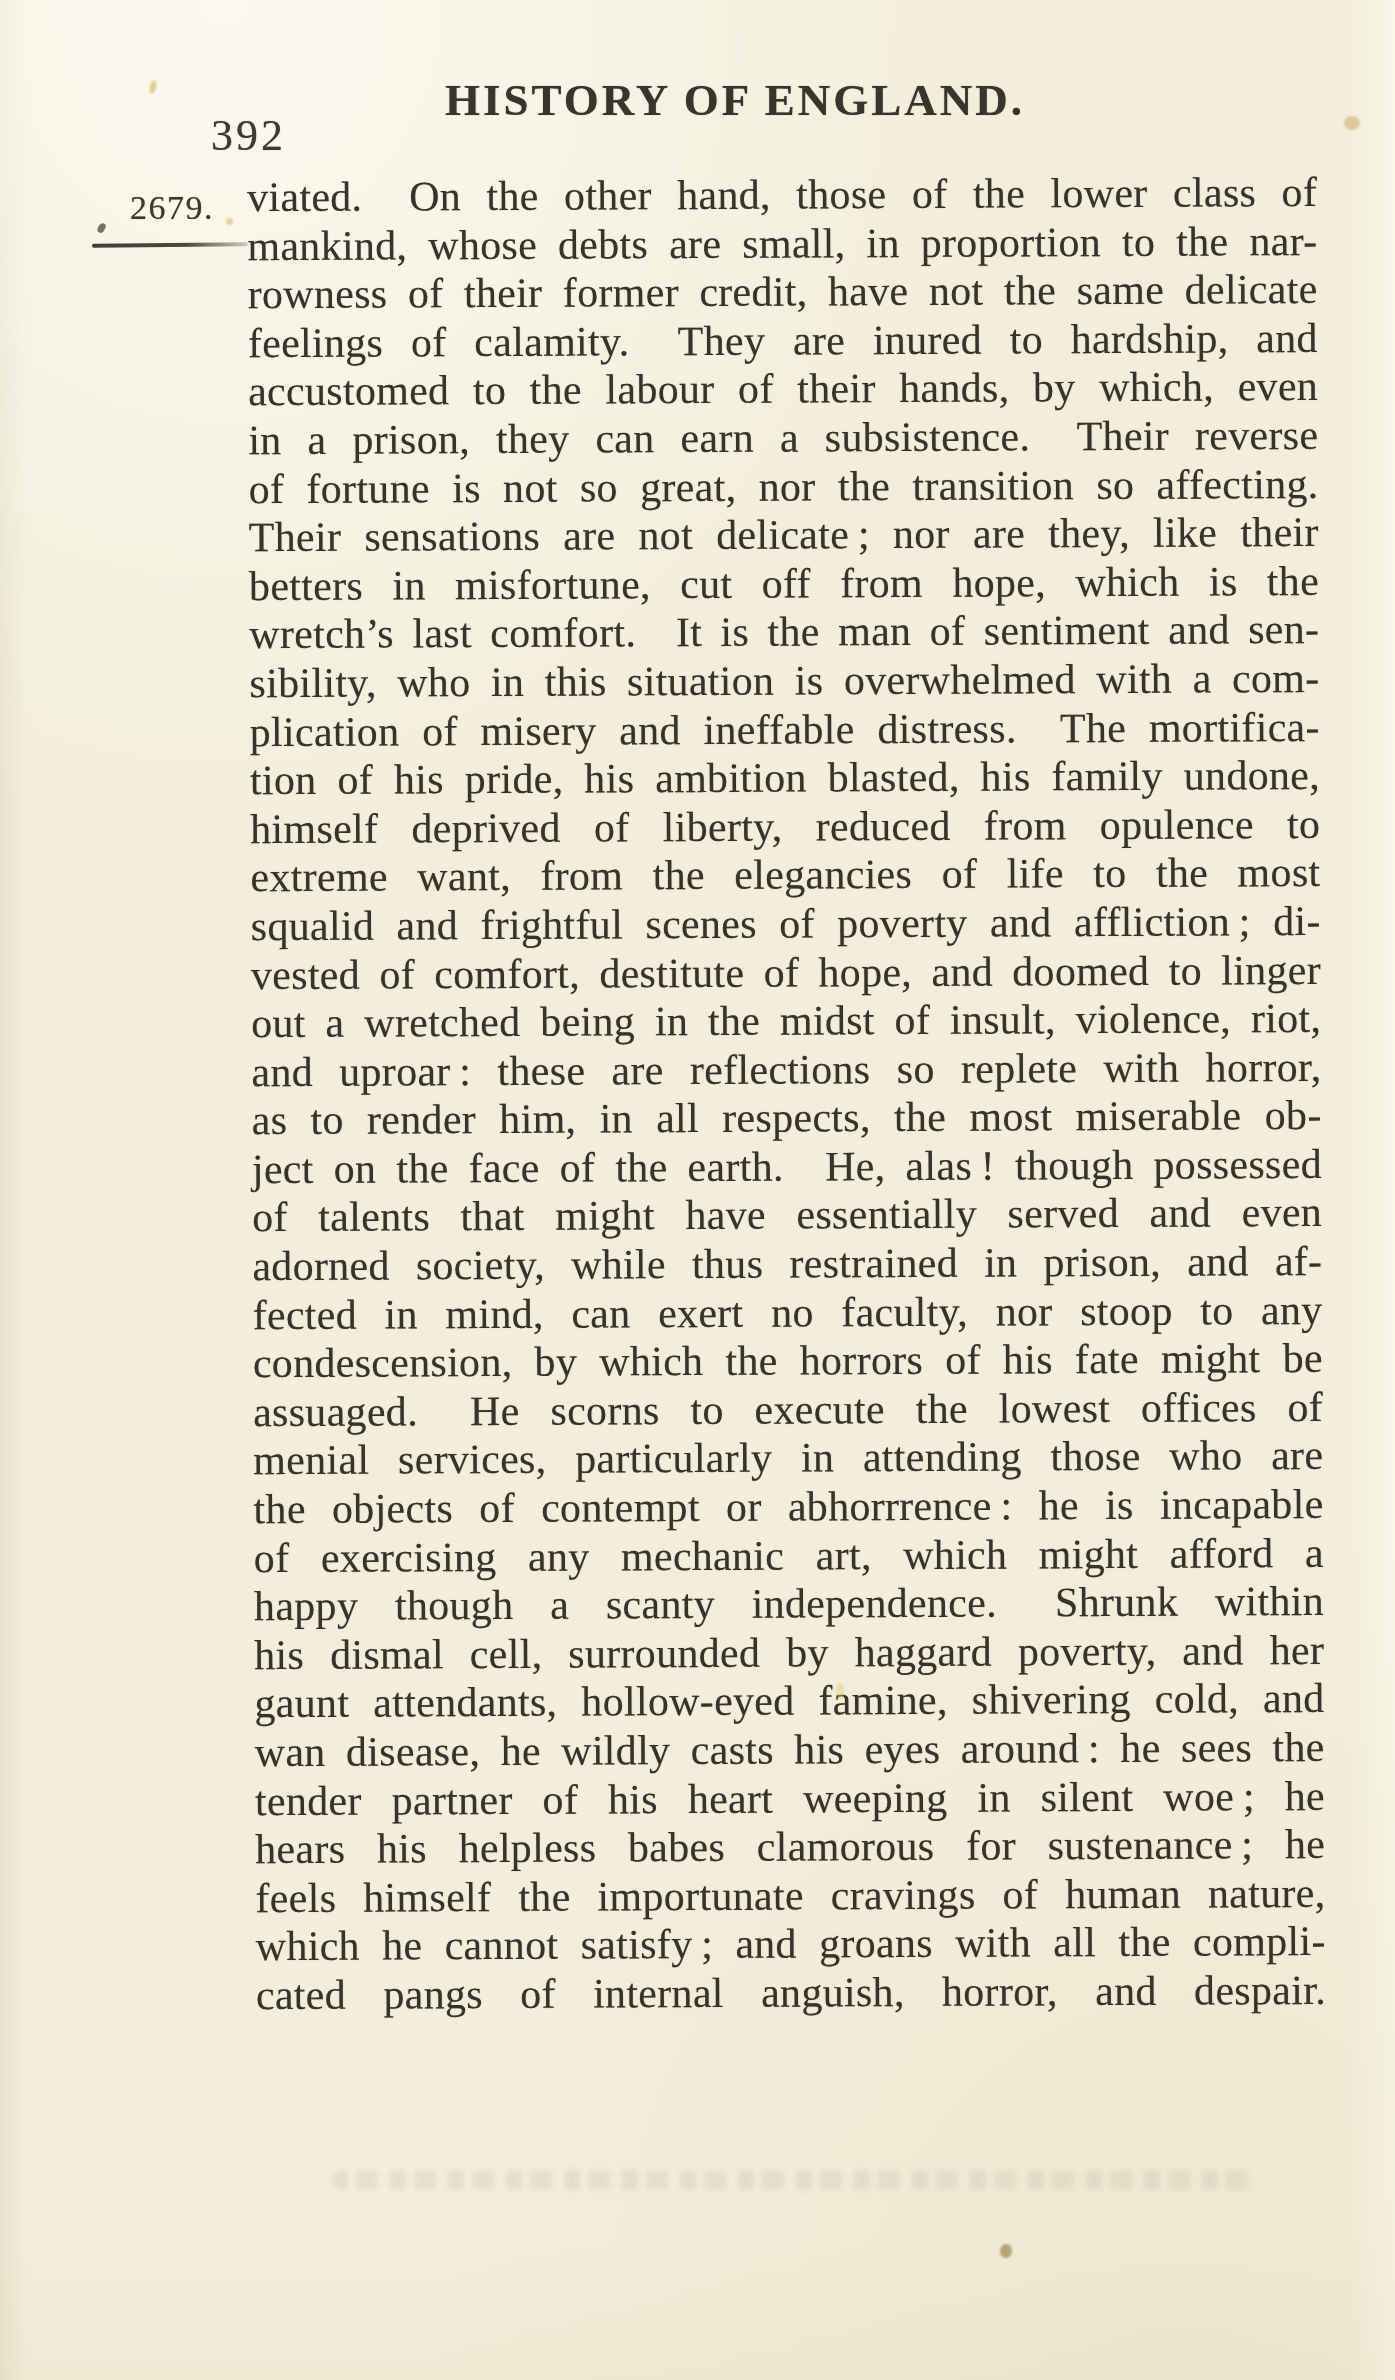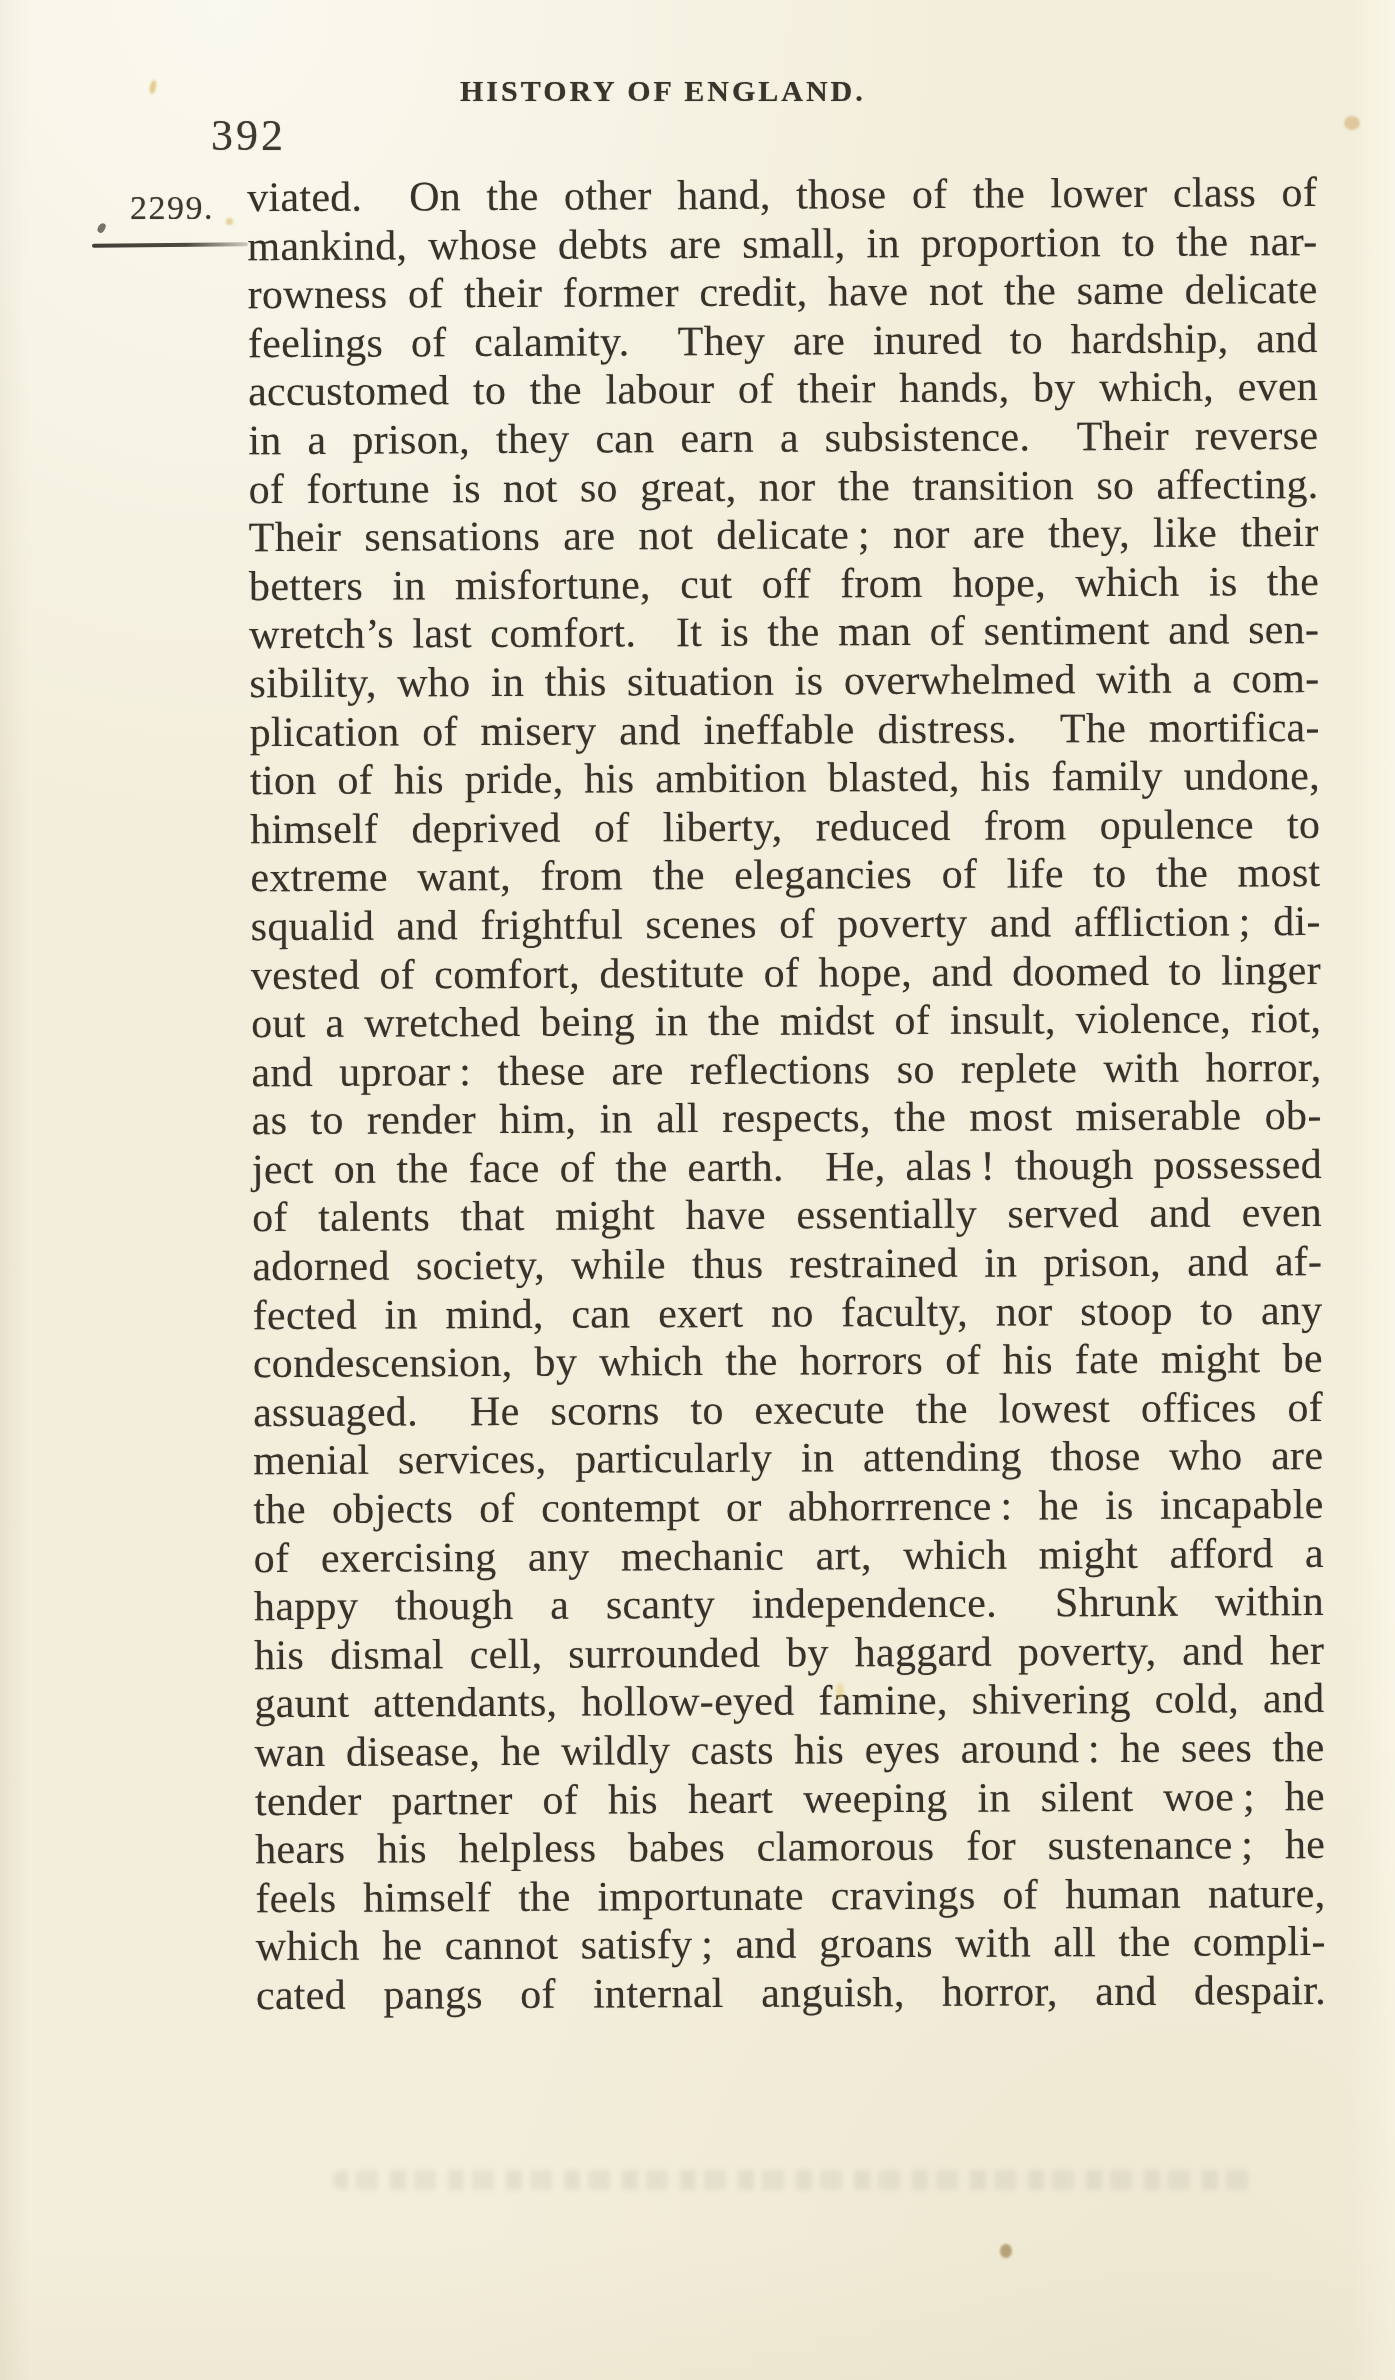--- a/index.html
+++ b/index.html
@@ -28,23 +28,23 @@
     left: 211px;
     top: 82px;
     font-size: 44px;
     letter-spacing: 3px;
     color: #3d3a31;
     text-shadow: 0 0 1px rgba(61,58,49,0.55);
     margin-top: 28px;
   }
   .running-title {
     position: absolute;
-    left: 460px;
+    left: 445px;
     top: 74px;
-    font-size: 30px;
+    font-size: 45px;
     font-weight: bold;
     letter-spacing: 3px;
     white-space: nowrap;
     color: #38352c;
     text-shadow: 0 0 1px rgba(56,53,44,0.6);
   }
   .margin-year {
     position: absolute;
     left: 130px;
     top: 189px;
@@ -116,21 +116,21 @@
 </style>
 </head>
 <body>
 
 <div class="page">
 
   <div class="page-number">392</div>
 
   <div class="running-title">HISTORY OF ENGLAND.</div>
 
-  <div class="margin-year">2299.</div>
+  <div class="margin-year">2679.</div>
 
   <div class="margin-speck"></div>
 
   <div class="margin-rule"></div>
 
   <div class="body-text">
       <div class="line">viated.  On the other hand, those of the lower class of</div>
       <div class="line">mankind, whose debts are small, in proportion to the nar-</div>
       <div class="line">rowness of their former credit, have not the same delicate</div>
       <div class="line">feelings of calamity.  They are inured to hardship, and</div>

